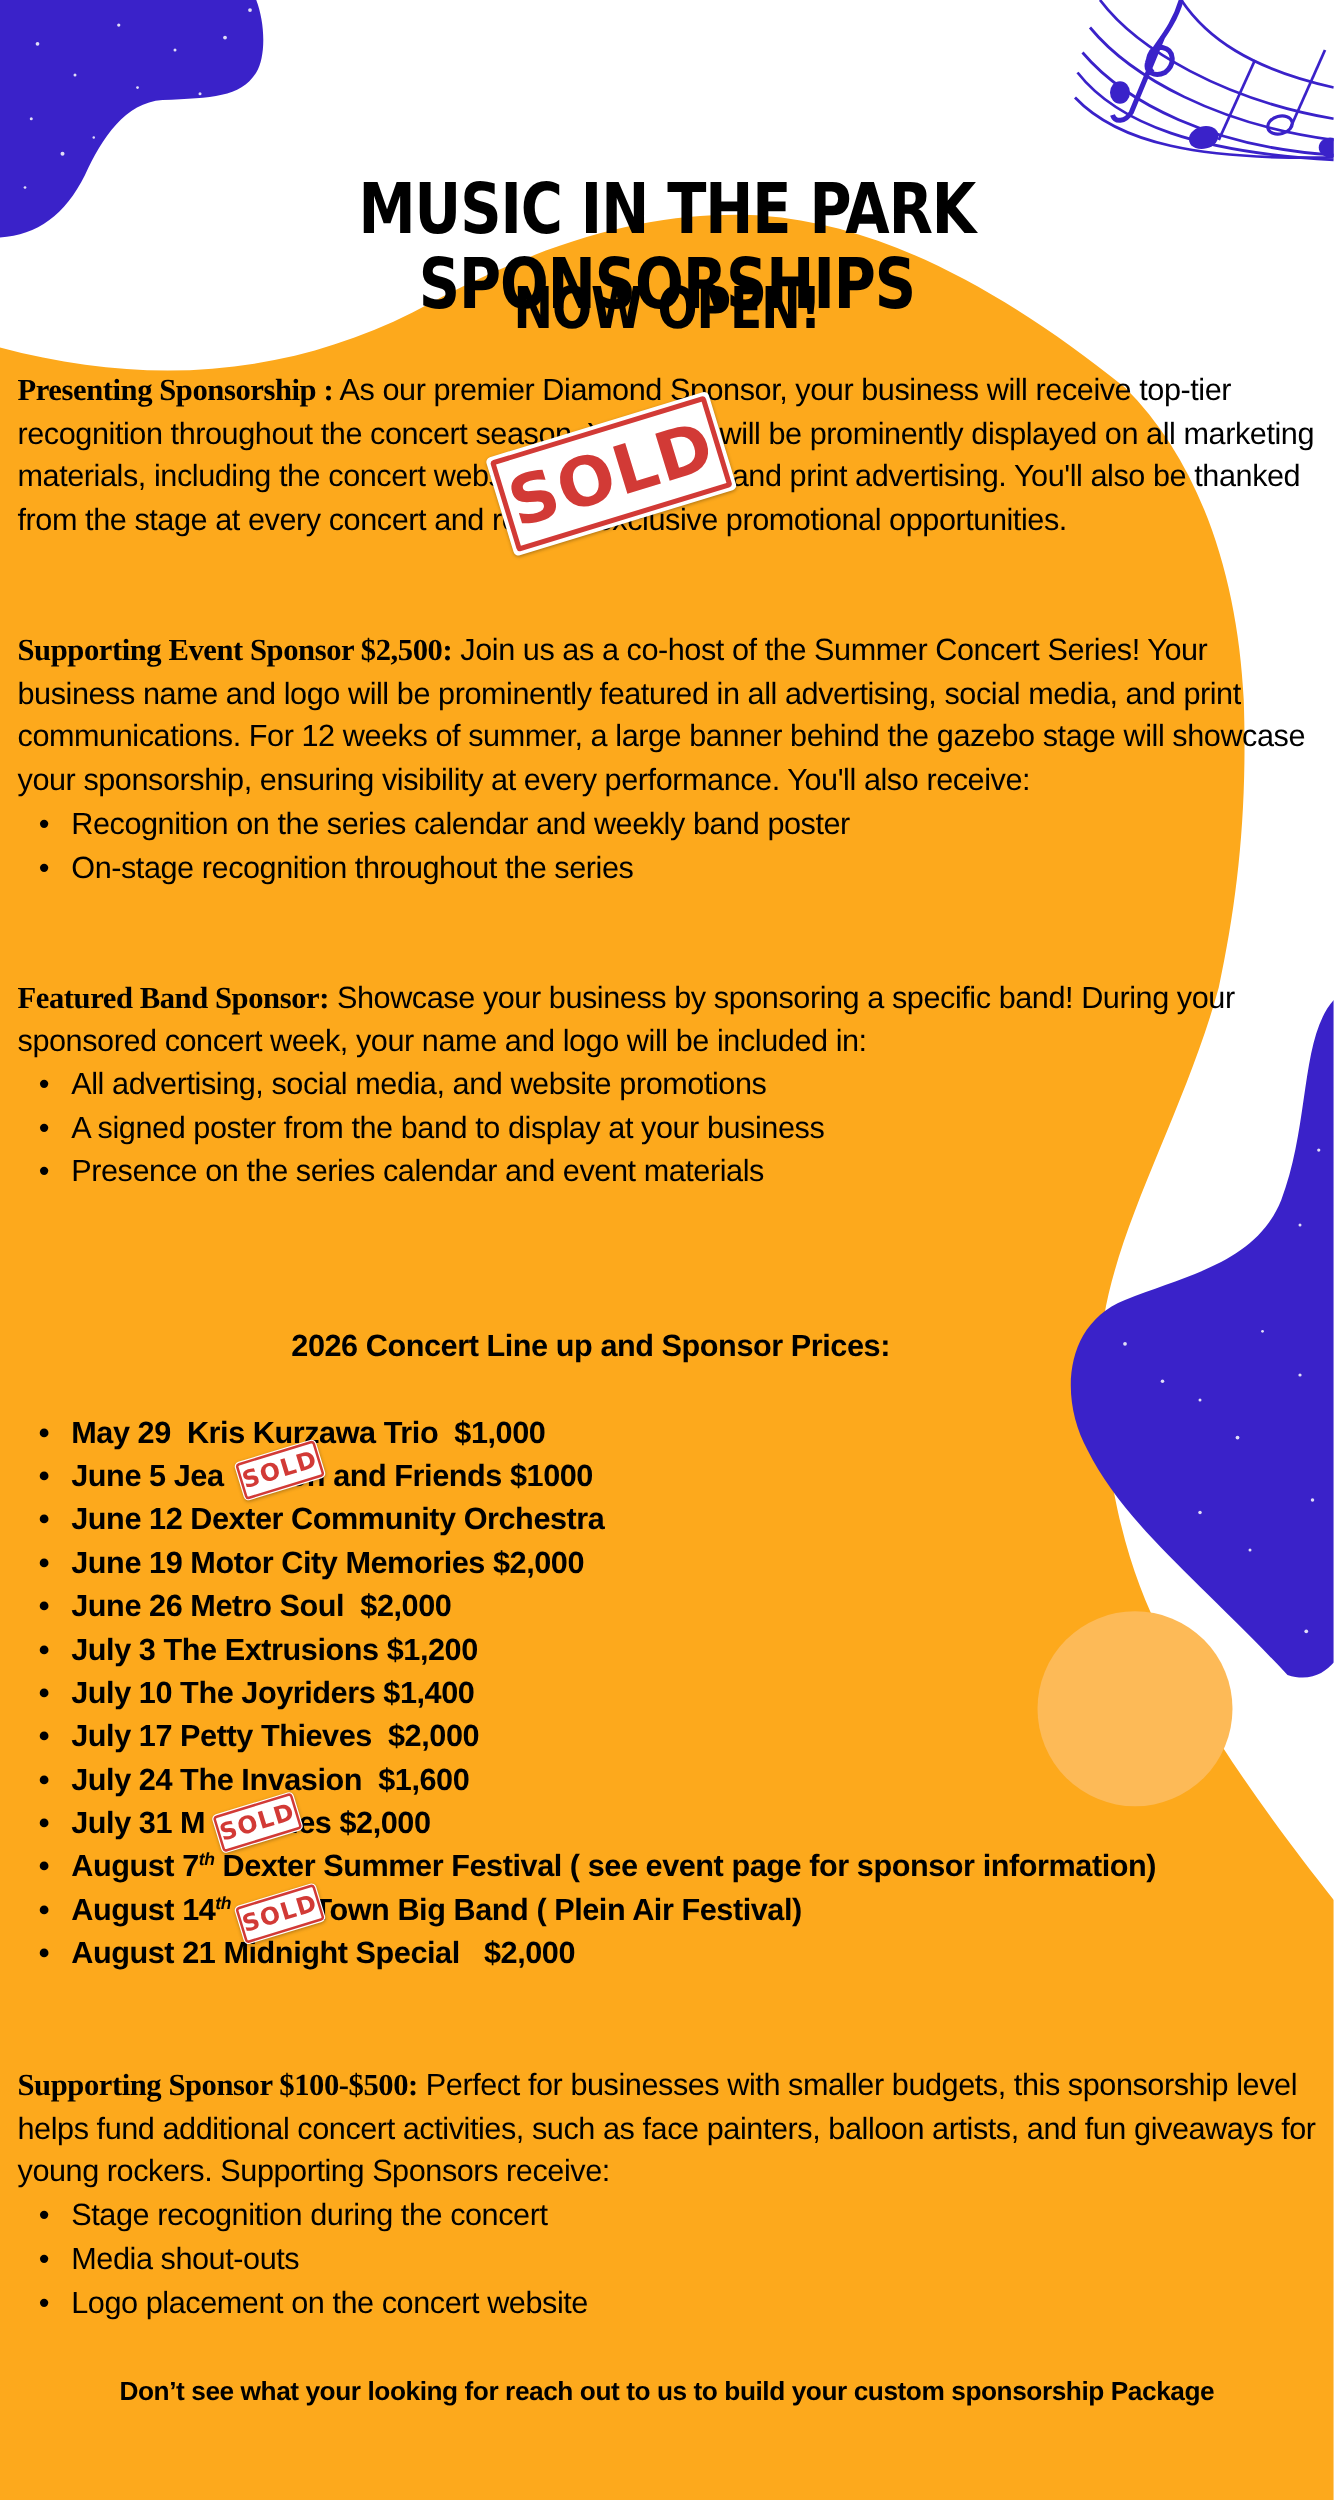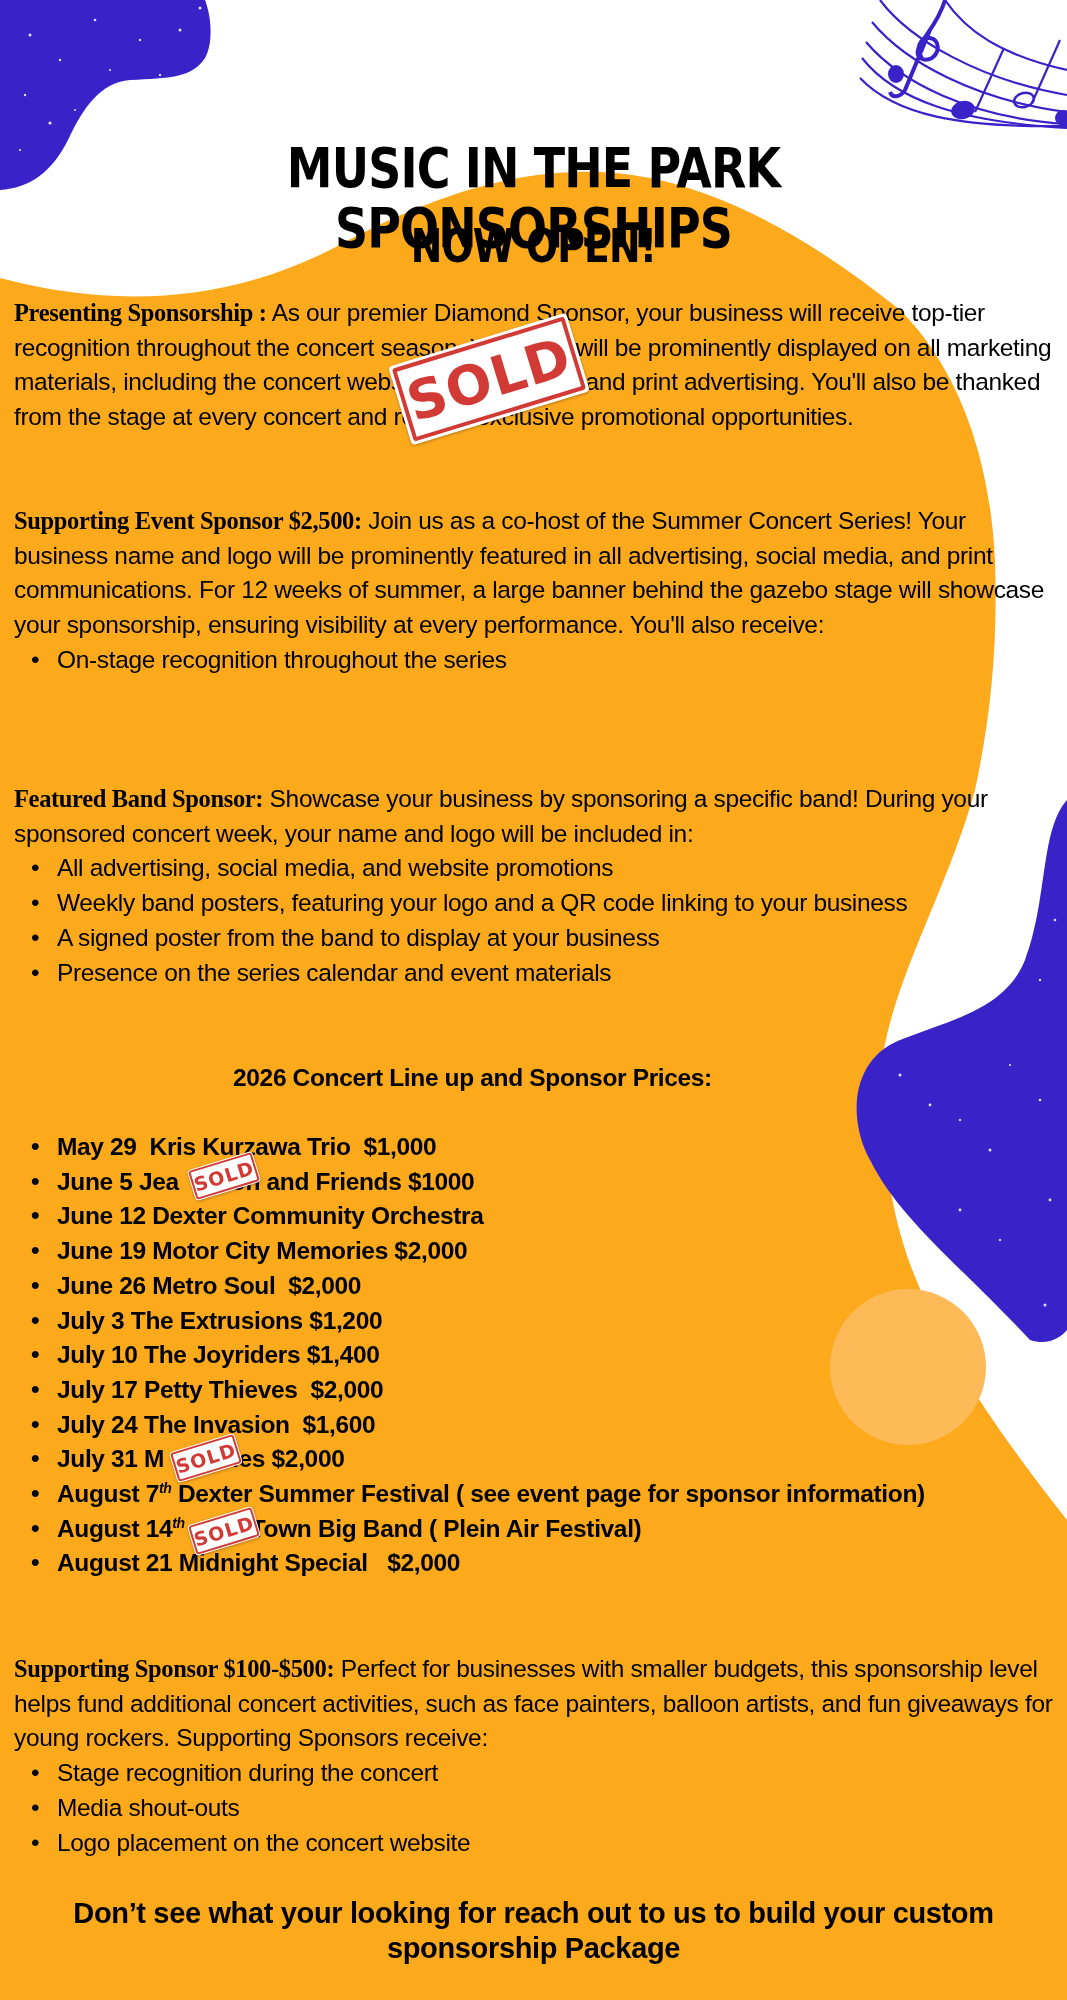--- a/index.html
+++ b/index.html
@@ -10,21 +10,21 @@
     .title1 { top:138px; font-size:56px; line-height:60px; }
     .title2 { top:218px; font-size:46px; line-height:56px; }
     .para { position:absolute; left:14px; width:1040px; font-size:24.5px; line-height:34.7px; font-family:"Liberation Sans", sans-serif; letter-spacing:-0.35px; }
     .para b { font-weight:bold;font-family:Liberation Serif, serif; }
     ul { margin:0; padding-left:43px; }
     li { list-style:none; position:relative; }
     li::before { content:"\2022"; position:absolute; left:-26px; }
     .lineup-head { position:absolute; left:0; width:945px; text-align:center; top:1061px; font-size:24.5px; font-weight:bold; line-height:34px; letter-spacing:-0.35px; }
     .lineup { position:absolute; left:14px; top:1130px; font-size:24.5px; line-height:34.7px; font-weight:bold; letter-spacing:-0.35px; }
     sup { font-size:14px; line-height:0;font-style:italic; }
-    .footer { position:absolute; left:30px; width:1007px; top:1896px; text-align:center; font-size:29px; line-height:35px; font-weight:bold; letter-spacing:-0.35px; }
+    .footer { position:absolute; left:30px; width:1007px; top:1896px; text-align:center; font-size:21px; line-height:35px; font-weight:bold; letter-spacing:-0.35px; }
     .sold { position:absolute; z-index:5; background:#fff; border-radius:4px; box-shadow:0 1px 3px rgba(0,0,0,0.3); display:flex; align-items:center; justify-content:center; }
     .sold .inner { border:3px solid #d23a36; border-radius:3px; color:#d23a36; font-family:"DejaVu Sans", sans-serif; font-weight:bold; display:flex; align-items:center; justify-content:center; letter-spacing:1px; }
     .sold-big { left:396px; top:338px; width:186px; height:82px; transform:rotate(-17deg); }
     .sold-big .inner { width:172px; height:68px; font-size:54px; border-width:4px; }
     .sold-sm { width:68px; height:32px; transform:rotate(-17deg); }
     .sold-sm .inner { width:62px; height:26px; font-size:19px; border-width:2px; }
   </style>
 </head>
 <body>
 
@@ -95,29 +95,29 @@
   <div class="para" style="top:296px;">
     <b>Presenting Sponsorship :</b><span> As our premier Diamond Sponsor, your business will receive top-tier recognition throughout the concert season. Your logo will be prominently displayed on all marketing materials, including the concert website, social media, and print advertising. You'll also be thanked from the stage at every concert and receive exclusive promotional opportunities.</span>
   </div>
   <div class="sold sold-big">
     <div class="inner">SOLD</div>
   </div>
 
   <div class="para" style="top:504px;">
     <b>Supporting  Event Sponsor $2,500:</b><span> Join us as a co-host of the Summer Concert Series! Your business name and logo will be prominently featured in all advertising, social media, and print communications. For 12 weeks of summer, a large banner behind the gazebo stage will showcase your sponsorship, ensuring visibility at every performance. You'll also receive:</span>
     <ul>
+      <li>Recognition on the series calendar and weekly band poster</li>
       <li>On-stage recognition throughout the series</li>
     </ul>
   </div>
 
   <div class="para" style="top:782px;">
     <b>Featured Band Sponsor:</b><span> Showcase your business by sponsoring a specific band! During your sponsored concert week, your name and logo will be included in:</span>
     <ul>
       <li>All advertising, social media, and website promotions</li>
-      <li>Weekly band posters, featuring your logo and a QR code linking to your business</li>
       <li>A signed poster from the band to display at your business</li>
       <li>Presence on the series calendar and event materials</li>
     </ul>
   </div>
 
   <div class="lineup-head">2026 Concert Line up and Sponsor Prices:</div>
   <div class="lineup">
     <ul>
       <li><span>May 29</span><span style="white-space:pre">  Kris Kurzawa Trio  $1,000</span></li>
       <li><span>June 5</span><span style="white-space:pre"> Jea      son and Friends $1000</span></li>

